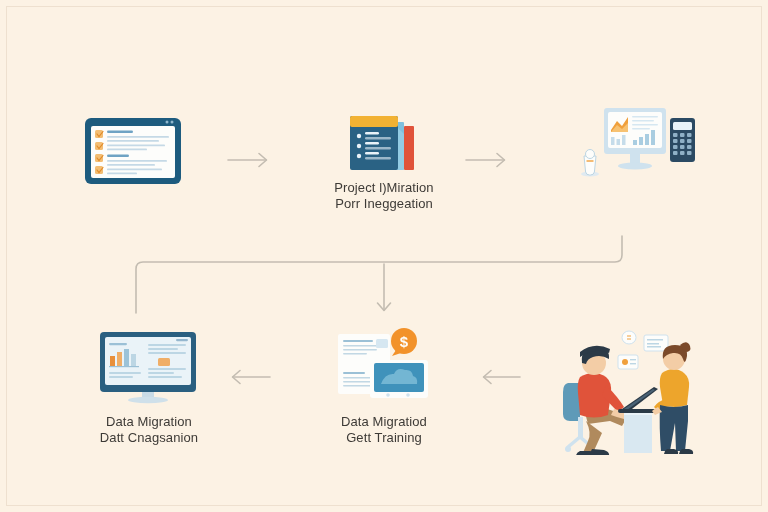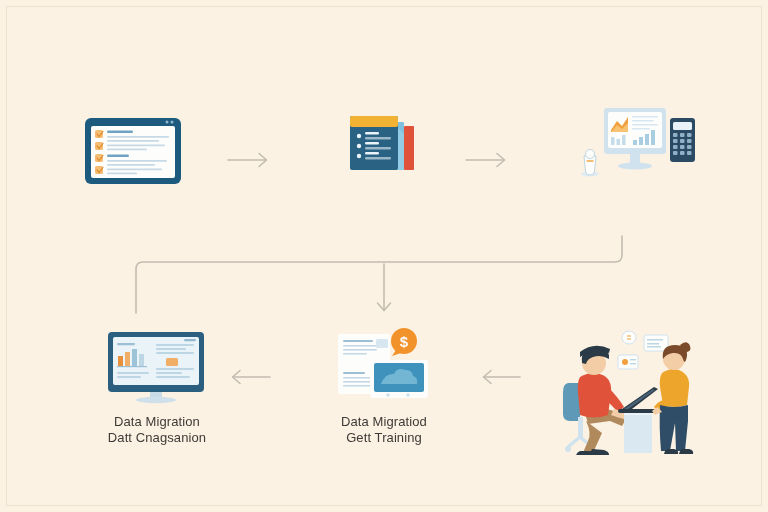--- a/index.html
+++ b/index.html
@@ -115,20 +115,24 @@
             <circle cx="13" cy="48" r="2.2"></circle>
           <rect x="19" y="24" width="14" height="2.4" rx="1.2"></rect>
           <rect x="19" y="29" width="26" height="2.4" rx="1.2" opacity=".6"></rect>
           <rect x="19" y="34" width="14" height="2.4" rx="1.2"></rect>
           <rect x="19" y="39" width="26" height="2.4" rx="1.2" opacity=".6"></rect>
           <rect x="19" y="44" width="14" height="2.4" rx="1.2"></rect>
           <rect x="19" y="49" width="26" height="2.4" rx="1.2" opacity=".6"></rect>
         </g>
       </svg>
     </div>
+    <div class="caption">
+      <span>Project l)Miration</span>
+      <span class="l2">Porr Ineggeation</span>
+    </div>
   </div>
 
   <div class="node" style="left:535px;top:104px;width:200px;">
     <div class="art" style="width:126px;height:76px;">
       <svg viewBox="0 0 126 76" width="126" height="76">
 
         <g>
           <ellipse cx="18" cy="70" rx="9" ry="2.4" fill="#dfeaf1"></ellipse>
           <path d="M12 52 h12 l-1.6 16 a4 4 0 0 1 -4 3 h-0.8 a4 4 0 0 1 -4 -3 Z" fill="#fdfdfb" stroke="#bcd5e3" stroke-width="1"></path>
           <circle cx="18" cy="50" r="4.5" fill="#fdfdfb" stroke="#bcd5e3" stroke-width="1"></circle>
@@ -173,21 +177,21 @@
             <rect x="108" y="41" width="4.5" height="4" rx="1"></rect>
             <rect x="115" y="41" width="4.5" height="4" rx="1"></rect>
           <rect x="101" y="47" width="4.5" height="4" rx="1"></rect>
             <rect x="108" y="47" width="4.5" height="4" rx="1"></rect>
             <rect x="115" y="47" width="4.5" height="4" rx="1"></rect>
         </g>
       </svg>
     </div>
   </div>
 
-  <div class="node" style="left:64px;top:330px;width:186px;">
+  <div class="node" style="left:56px;top:330px;width:186px;">
     <div class="art" style="width:102px;height:74px;">
       <svg viewBox="0 0 102 74" width="102" height="74">
         <rect x="2" y="2" width="96" height="60" rx="4" fill="#2a5f80"></rect>
         <rect x="7" y="7" width="86" height="48" rx="2" fill="#eaf3f8"></rect>
         <rect x="44" y="62" width="12" height="6" fill="#c9dbe6"></rect>
         <ellipse cx="50" cy="70" rx="20" ry="3.2" fill="#cfe0ea"></ellipse>
         <g fill="#7fa8c4" opacity=".8">
             <rect x="78" y="9" width="12" height="2.2" rx="1.1"></rect>
           </g>
 

